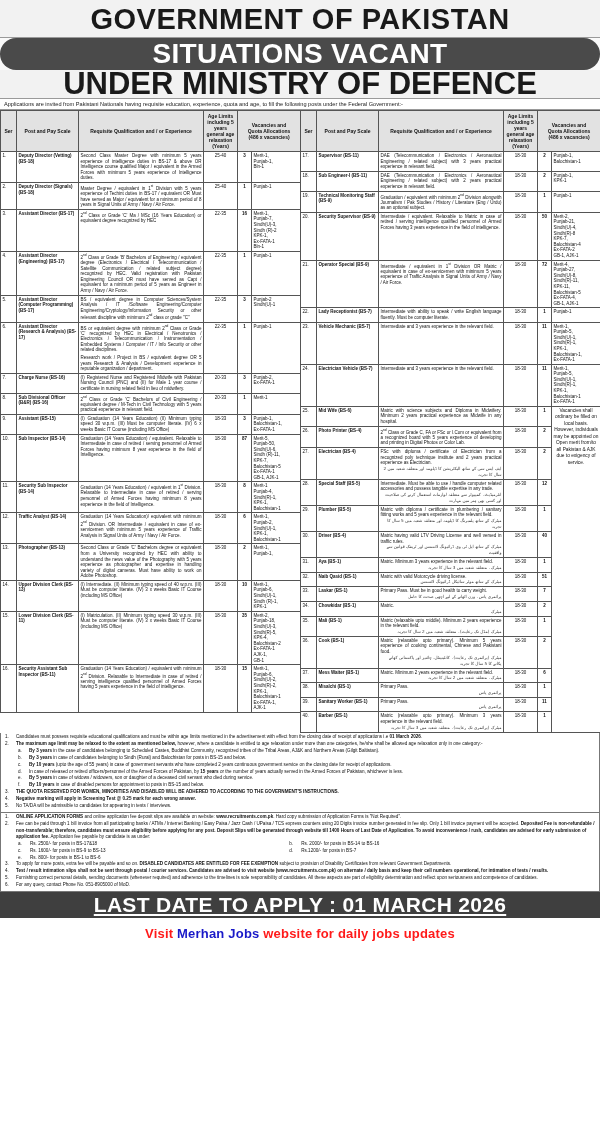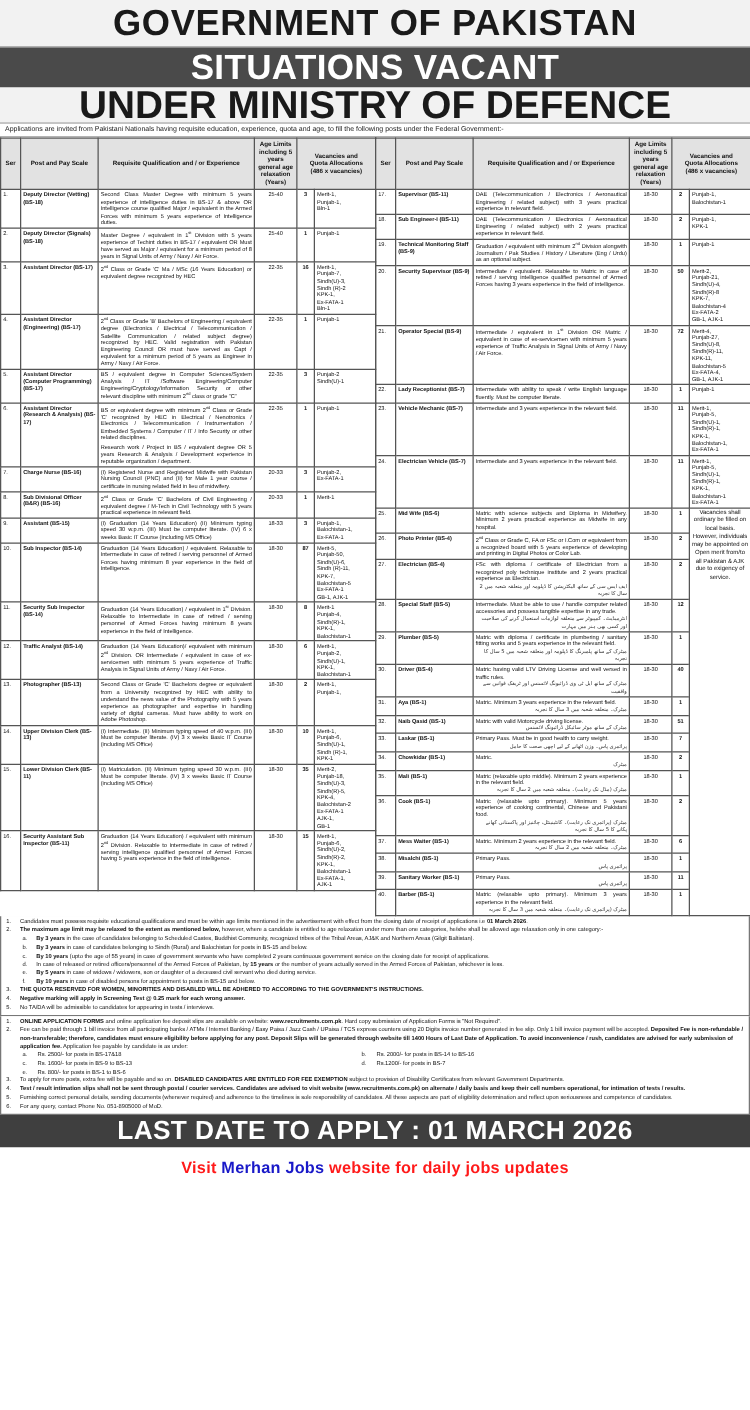--- a/index.html
+++ b/index.html
@@ -27,20 +27,21 @@
     color:#1a1a1a;
   }
   .hdr-situations {
     background:#4a4a4a;
     color:#fff;
     text-align:center;
     font-size:28px;
     font-weight:bold;
     line-height:32px;
     letter-spacing:.3px;
+    border-radius:16px;
   }
   .hdr-ministry {
     background:#f2f2f2;
     text-align:center;
     font-size:31px;
     font-weight:bold;
     line-height:28px;
     color:#1a1a1a;
     border-bottom:1px solid #9a9a9a;
   }
@@ -128,20 +129,21 @@
 
   
   .lastdate {
     background:#3f3f3f;
     color:#fff;
     text-align:center;
     font-size:21px;
     font-weight:bold;
     line-height:26px;
     letter-spacing:.3px;
+    text-decoration:underline;
   }
   .visit {
     background:#fff;
     text-align:center;
     font-size:13px;
     font-weight:bold;
     line-height:26px;
     padding:3px 0 4px;
     font-family:"Liberation Sans", sans-serif;
     letter-spacing:.2px;

